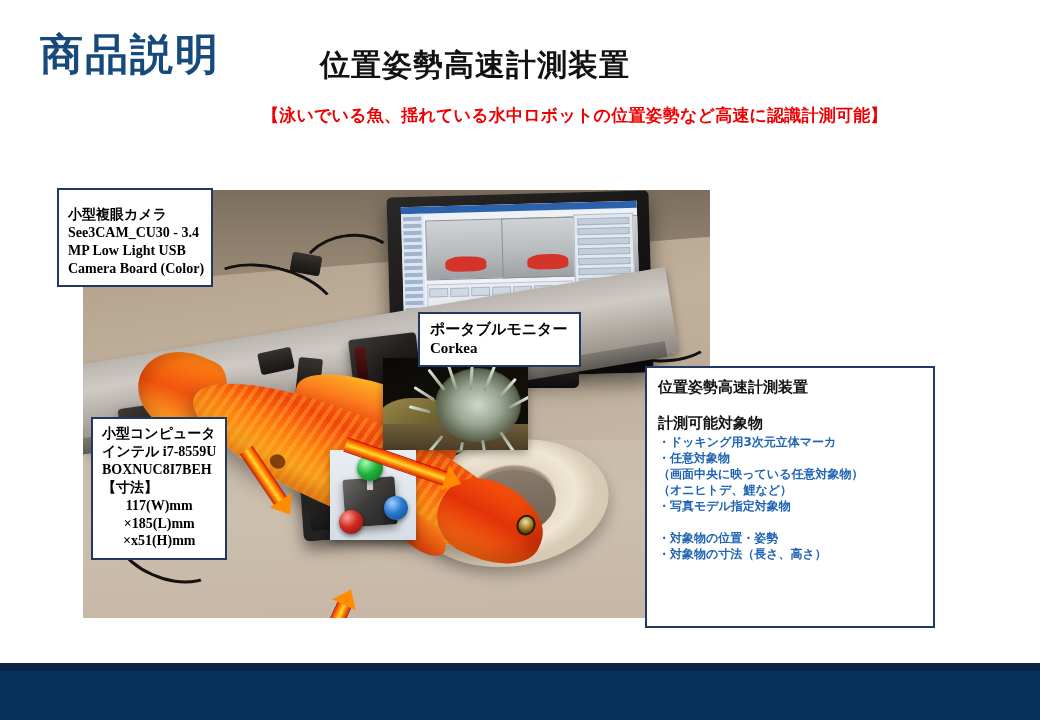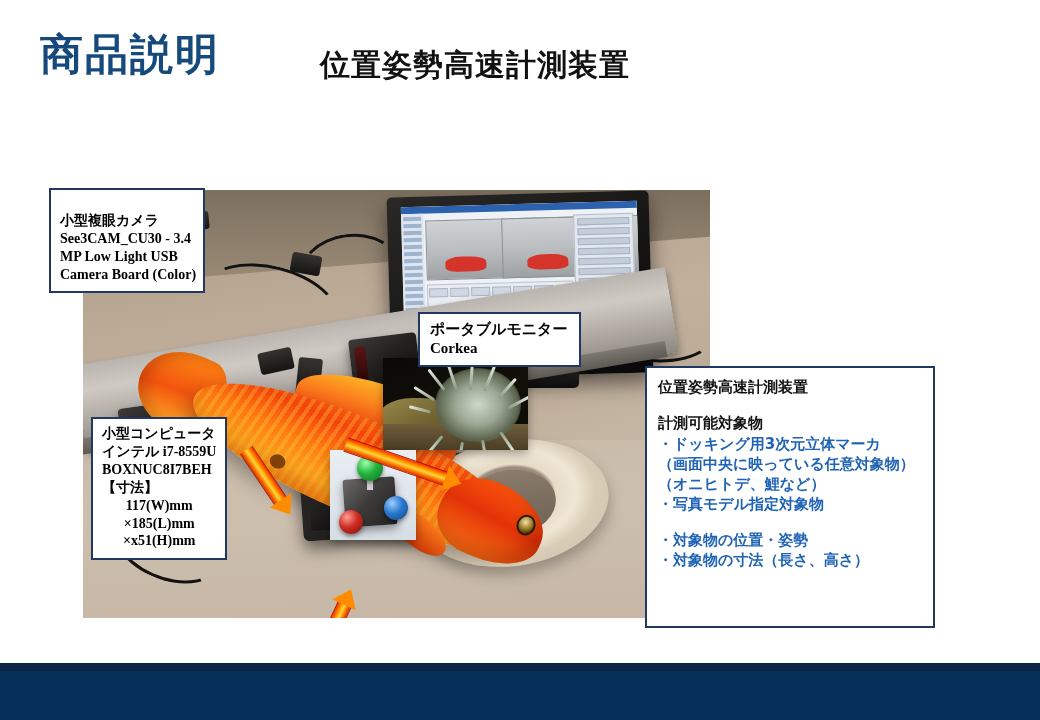--- a/index.html
+++ b/index.html
@@ -289,36 +289,36 @@
   .a2{left:263px;top:247px;width:122px;transform:rotate(19deg);}
   .a3{left:233px;top:467px;width:82px;transform:rotate(-65deg);}
 
   
   .callout{
     position:absolute;background:#fff;border:2px solid #1f3864;
     font-family:"Liberation Serif","DejaVu Serif",serif;color:#000;
     font-weight:700;line-height:1.28;
   }
   .callout span{display:block;white-space:nowrap;}
-  .cb-camera{left:49px;top:188px;padding:22px 7px 7px 9px;font-size:14px;}
+  .cb-camera{left:57px;top:188px;padding:16px 7px 7px 9px;font-size:14px;}
   .cb-pc{left:91px;top:417px;padding:6px 9px 8px 9px;font-size:14px;text-align:center;}
   .cb-pc .l1,.cb-pc .l2,.cb-pc .l3,.cb-pc .l4{text-align:left;}
   .cb-monitor{left:418px;top:312px;padding:6px 12px 7px 10px;font-size:15px;}
 
   
   .specbox{
     position:absolute;left:645px;top:366px;width:290px;height:262px;
     background:#fff;border:2px solid #1f3864;box-sizing:border-box;
     padding:10px 0 0 11px;
     font-family:"DejaVu Sans","Liberation Sans",sans-serif;
     font-weight:700;line-height:1.33;
   }
   .spec-title{font-size:15px;color:#111;margin-bottom:16px;}
   .spec-h{font-size:15px;color:#111;margin-bottom:1px;}
-  .spec-li{font-size:15px;color:#1f63b4;white-space:nowrap;}
+  .spec-li{font-size:12px;color:#1f63b4;white-space:nowrap;}
   .spec-gap{height:16px;}
 
   
   .foot-dark{position:absolute;left:0;top:663px;width:1040px;height:8px;background:#0b2344;}
   .foot-main{position:absolute;left:0;top:671px;width:1040px;height:49px;background:#063059;}
   .foot-text{
     position:absolute;left:0;top:654px;width:1040px;text-align:center;
     padding-left:246px;box-sizing:border-box;
     font-family:"DejaVu Sans","Liberation Sans",sans-serif;
     font-size:21px;font-weight:700;color:#ffffff;white-space:nowrap;
@@ -326,20 +326,21 @@
   }
 </style>
 </head>
 <body>
 
 <div class="slide">
 
   <div class="hdr-main">商品説明</div>
   <div class="hdr-sub">位置姿勢高速計測装置</div>
   <div class="hdr-red">
+    <span>【泳いでいる魚、揺れている水中ロボットの位置姿勢など高速に認識計測可能】</span>
   </div>
 
   <div class="photo">
 
     <div class="ph desk-back"></div>
     <div class="ph desk-mid"></div>
     <div class="ph desk-front"></div>
 
     <div class="ph cable c6"></div>
     <div class="ph cable c3"></div>
@@ -491,20 +492,21 @@
 
   <div class="callout cb-monitor">
     <span>ポータブルモニター</span>
     <span>Corkea</span>
   </div>
 
   <div class="specbox">
     <div class="spec-title">位置姿勢高速計測装置</div>
     <div class="spec-h">計測可能対象物</div>
     <div class="spec-li">・ドッキング用3次元立体マーカ</div>
+    <div class="spec-li">・任意対象物</div>
     <div class="spec-li">（画面中央に映っている任意対象物）</div>
     <div class="spec-li">（オニヒトデ、鯉など）</div>
     <div class="spec-li">・写真モデル指定対象物</div>
     <div class="spec-gap"></div>
     <div class="spec-li">・対象物の位置・姿勢</div>
     <div class="spec-li">・対象物の寸法（長さ、高さ）</div>
   </div>
 
   <div class="foot-dark"></div>
   <div class="foot-main"></div>

